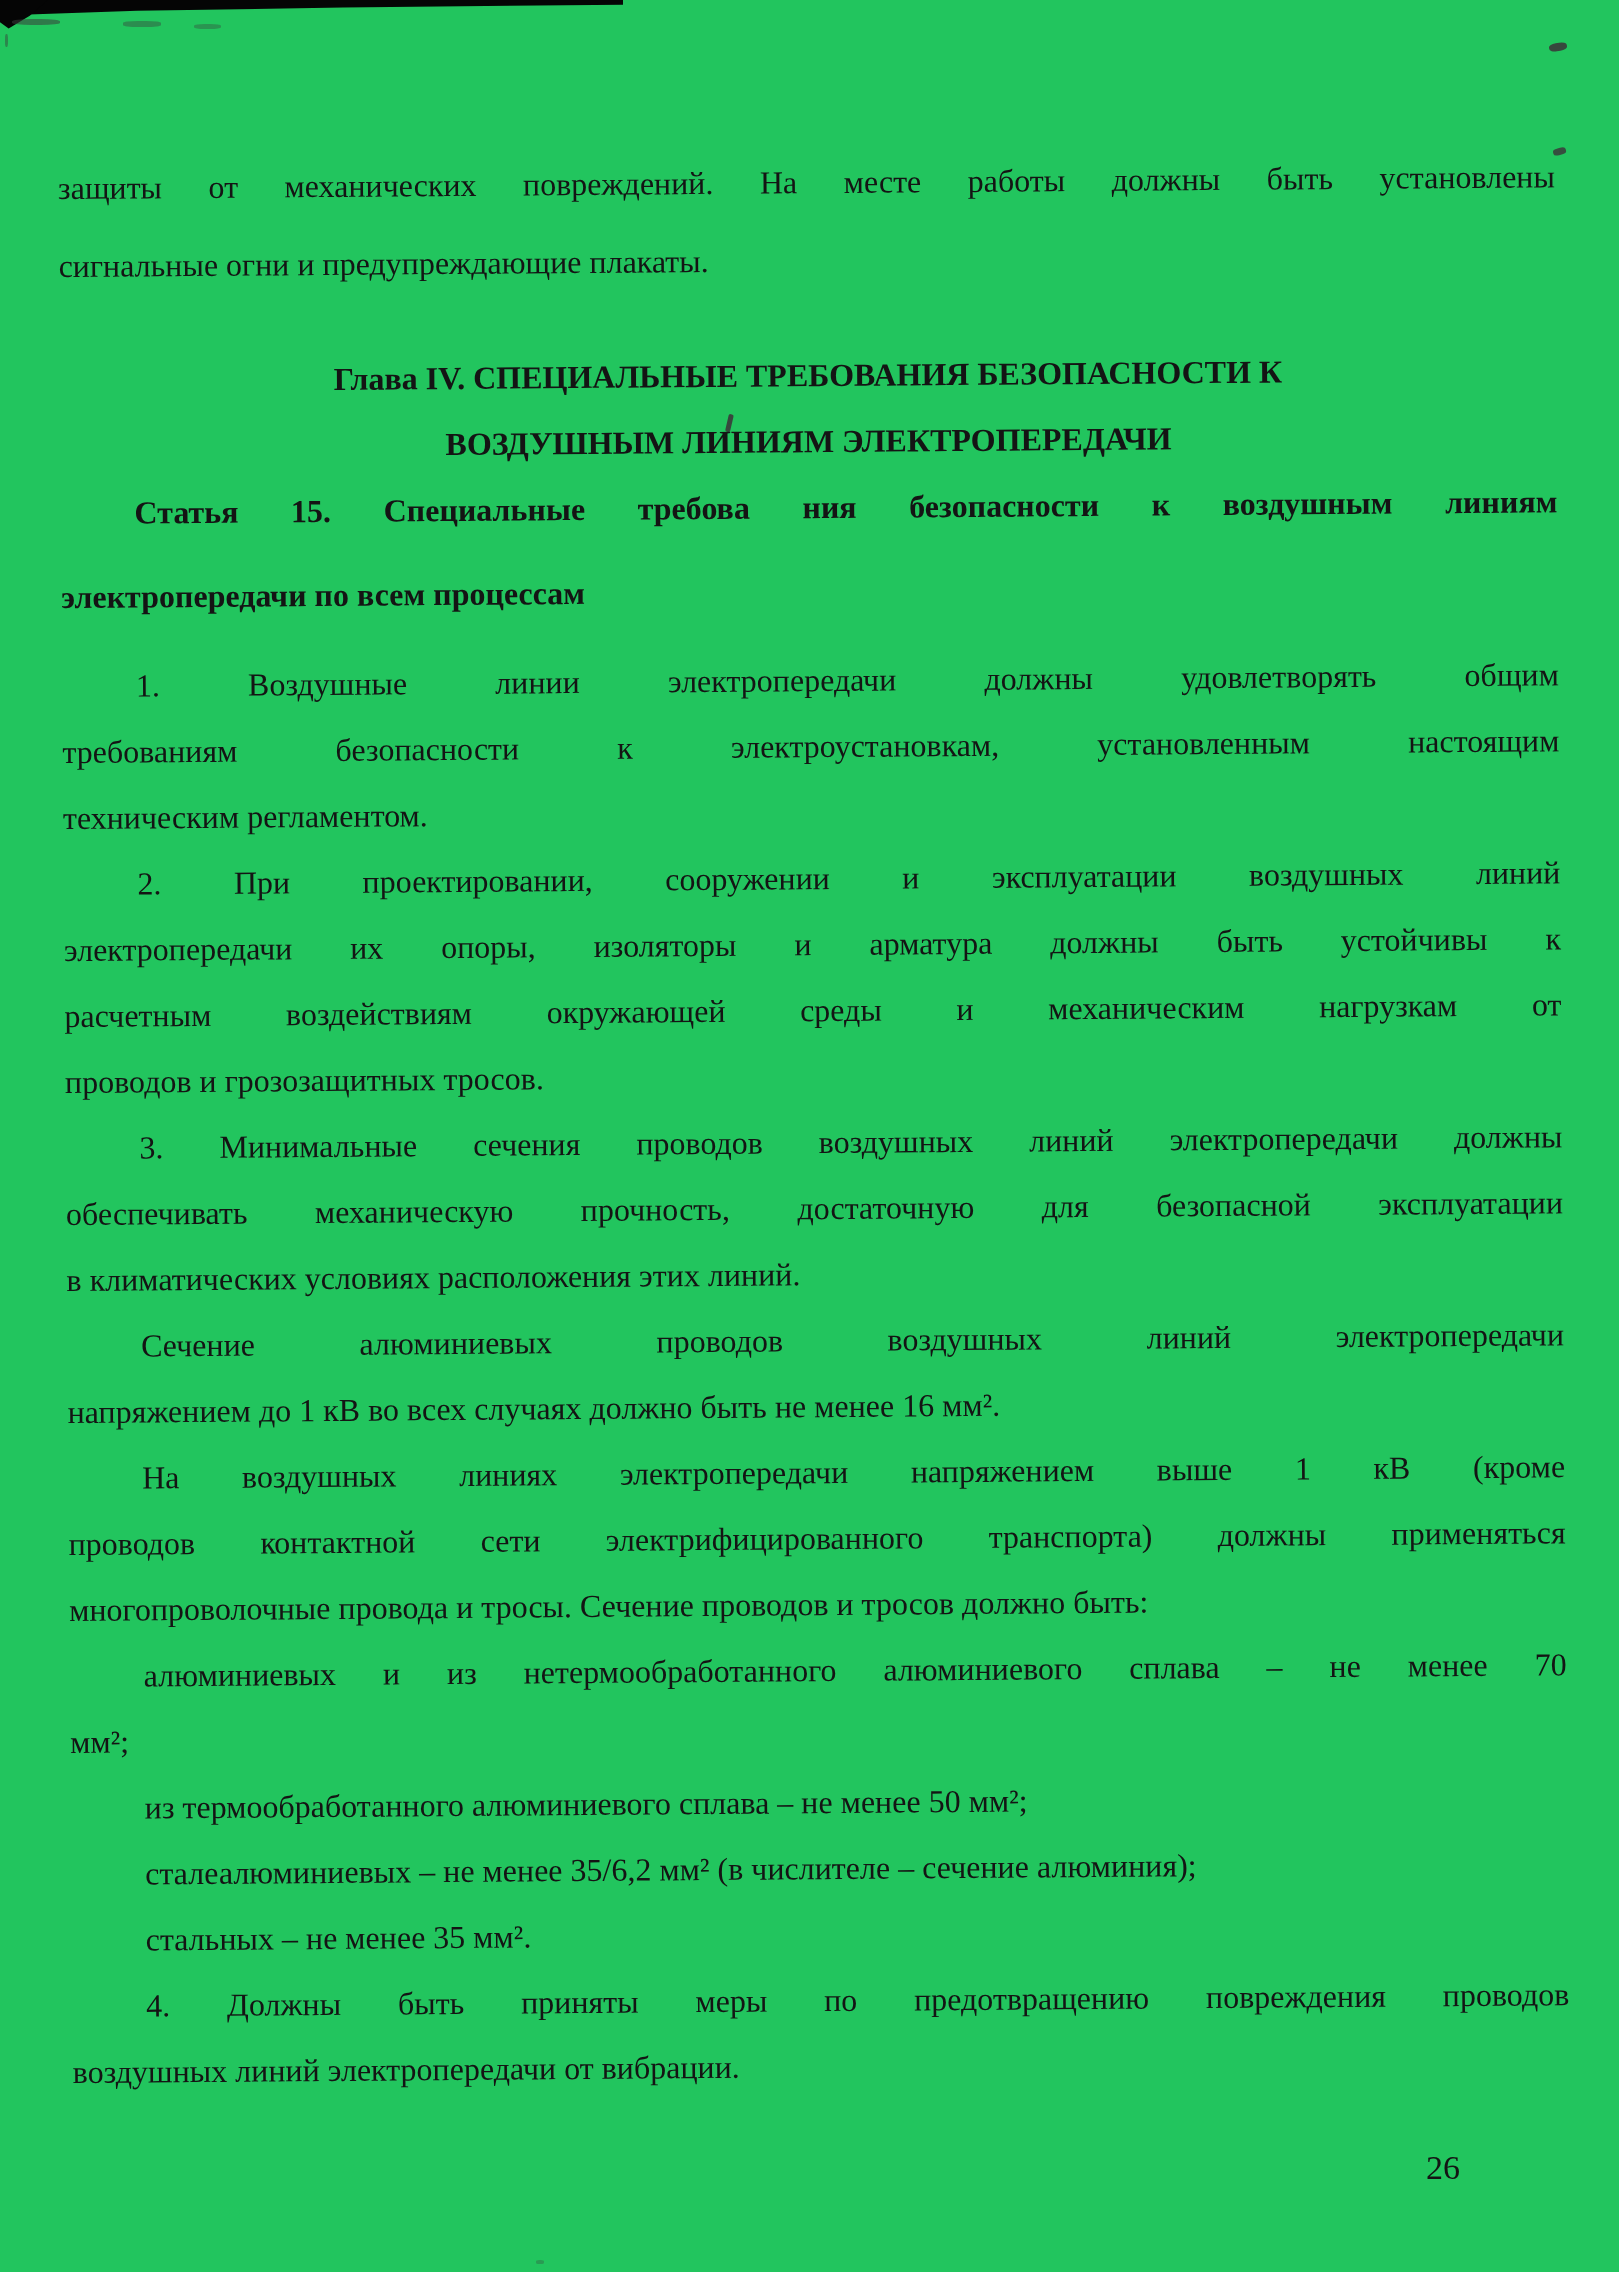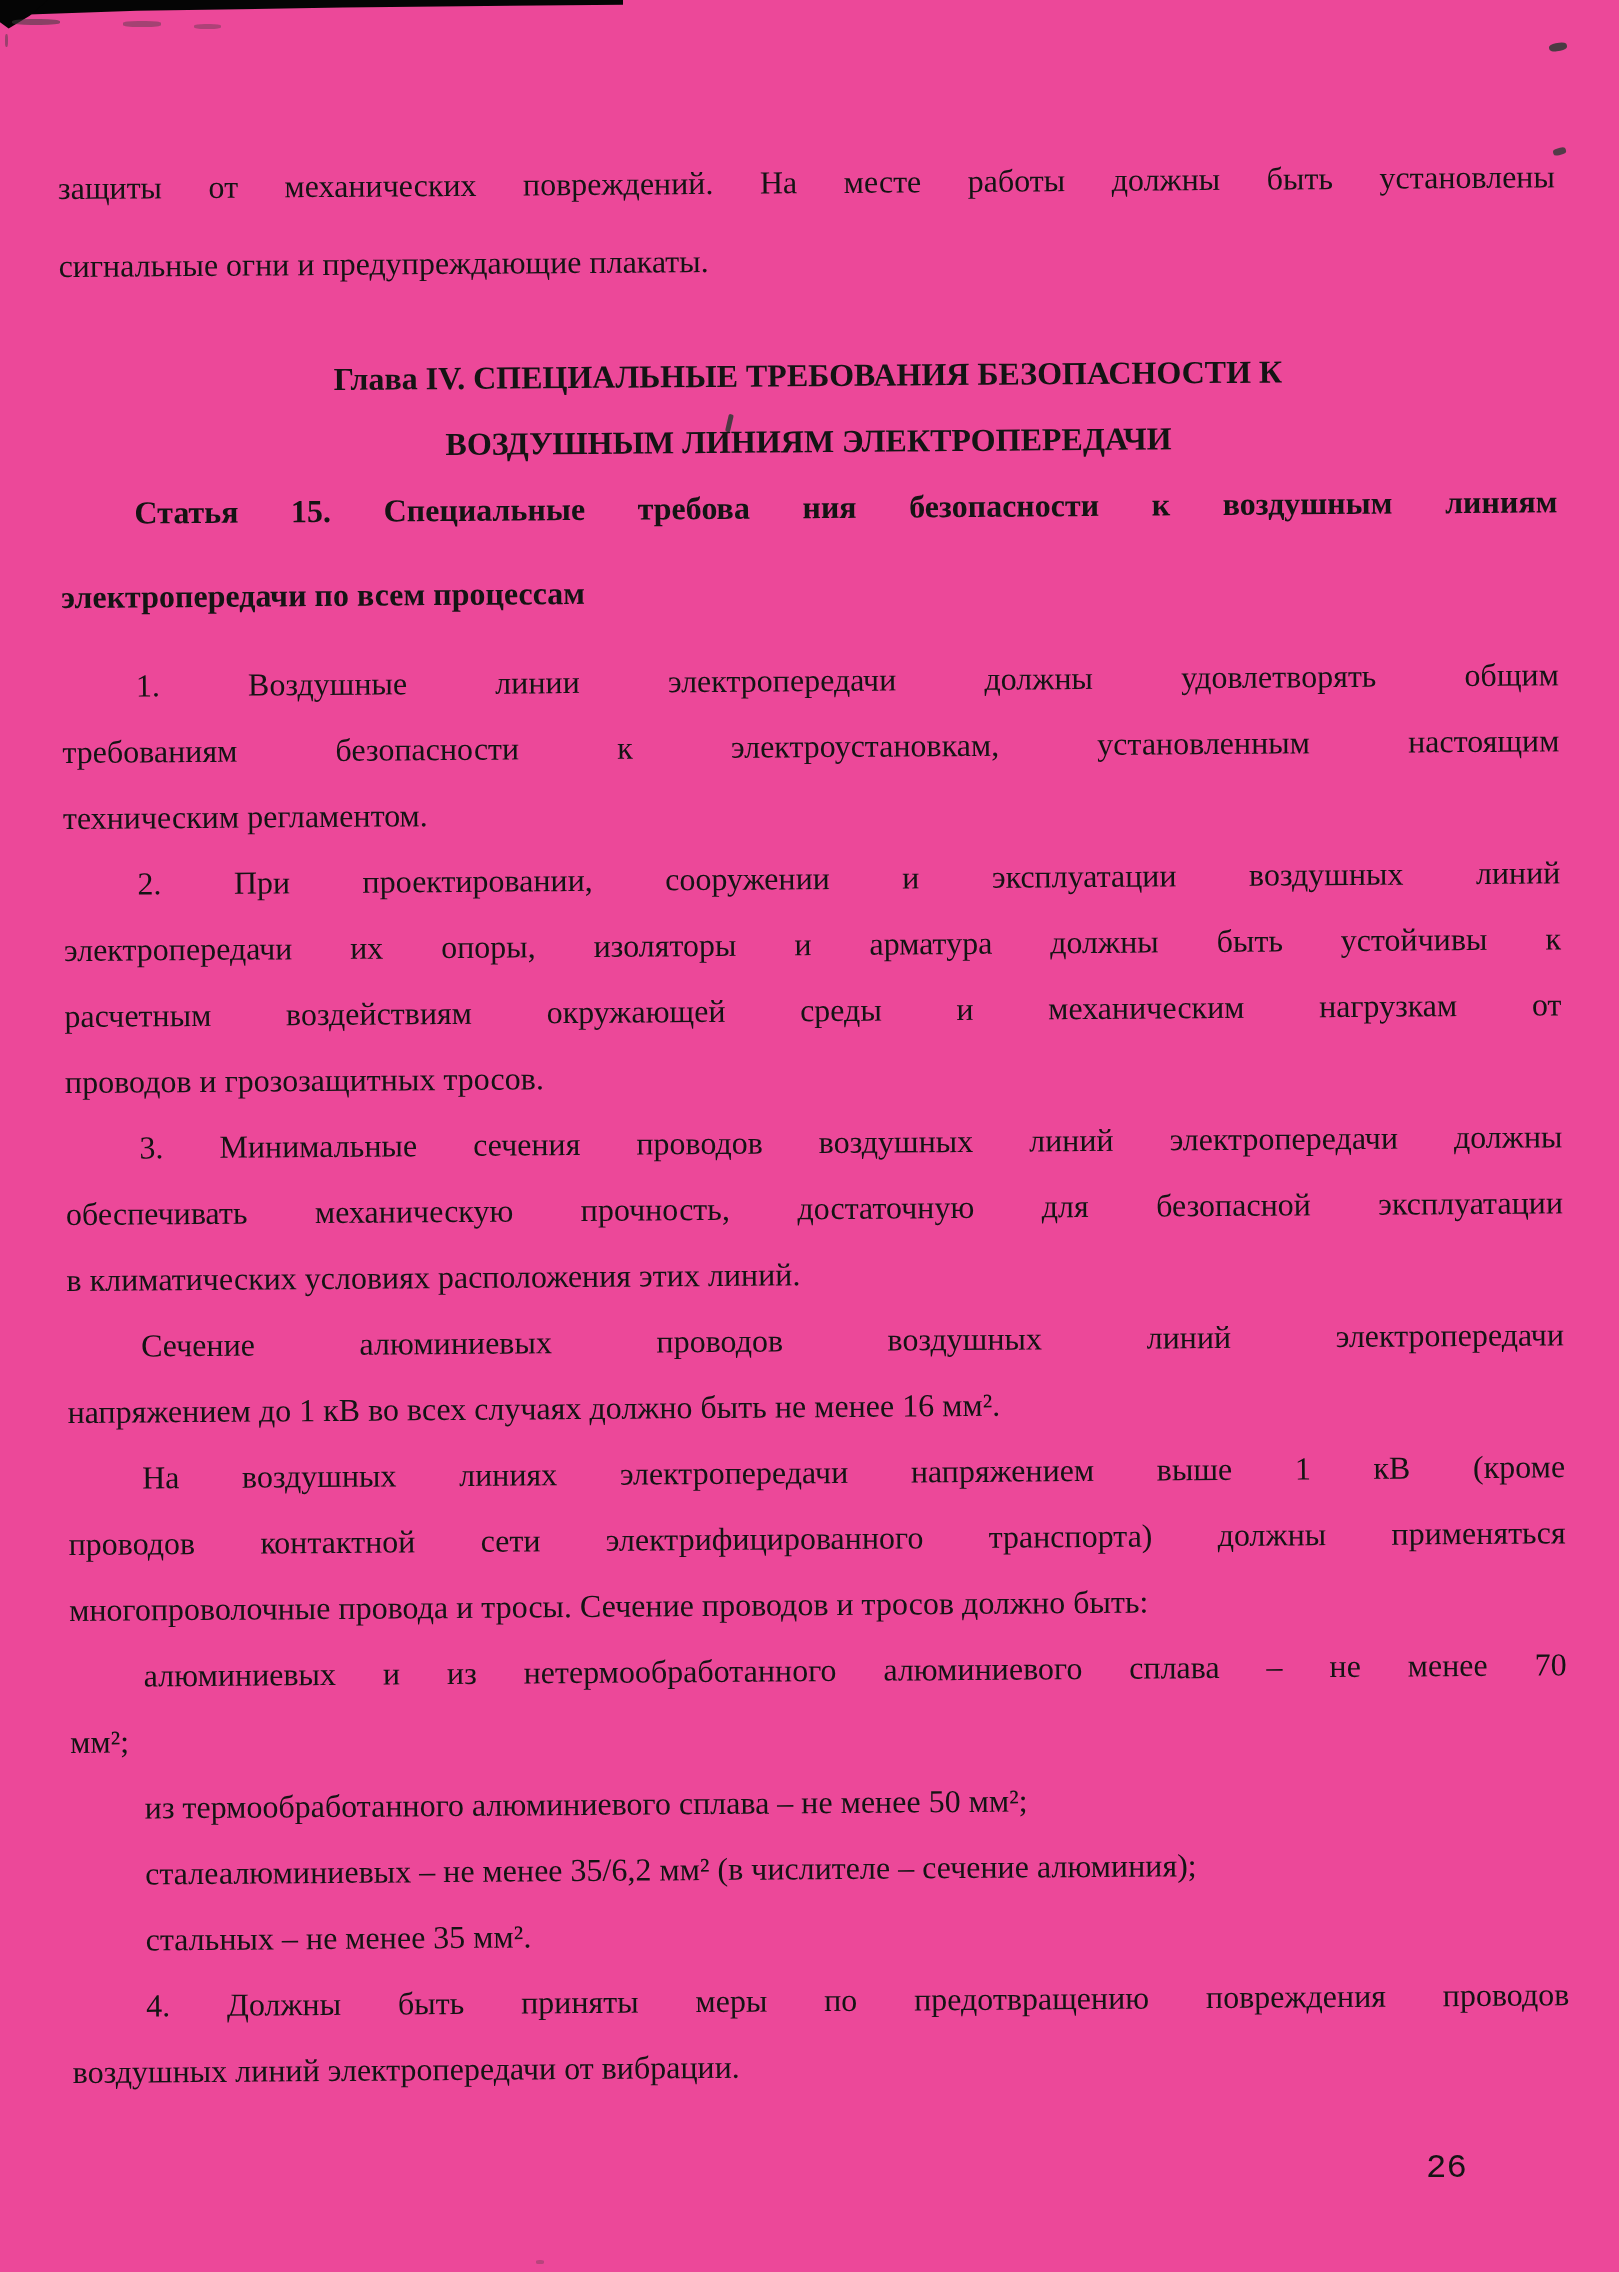--- a/index.html
+++ b/index.html
@@ -1,20 +1,20 @@
 <!DOCTYPE html>
 <html style="font-size:10.4px"><head>
 <meta charset="utf-8">
 <style>
   html, body { margin: 0; padding: 0; background: #e8e8e8; }
   .page {
     position: relative;
     width: 1619px;
     height: 2273px;
-    background: #ec4899;
+    background: #22c55e;
     overflow: hidden;
     font-family: "Liberation Serif", "DejaVu Serif", serif;
     color: #141414;
   }
 
   
   .scan-bar {
     position: absolute; top: 0; left: 0;
     width: 623px; height: 15.5px; background: #050505;
     clip-path: polygon(0 0, 100% 0, 100% 30%, 55% 48%, 22% 70%, 0 100%);
@@ -58,21 +58,20 @@
   .mt28 { margin-top: 18px; }
   .mt36 { margin-top: 23px; }
   .chapter-heading { margin-top: 49px; }
 
   .page-number {
     position: absolute;
     left: 1426px;
     top: 2149px;
     font-size: 34px;
     color: #141414;
-    font-family: Liberation Mono, monospace;
   }
 </style>
 </head>
 <body>
 
 <div class="page">
 
   <div class="scan-bar"></div>
   <div class="scan-bar-blob"></div>
   <div class="speck s1"></div>

